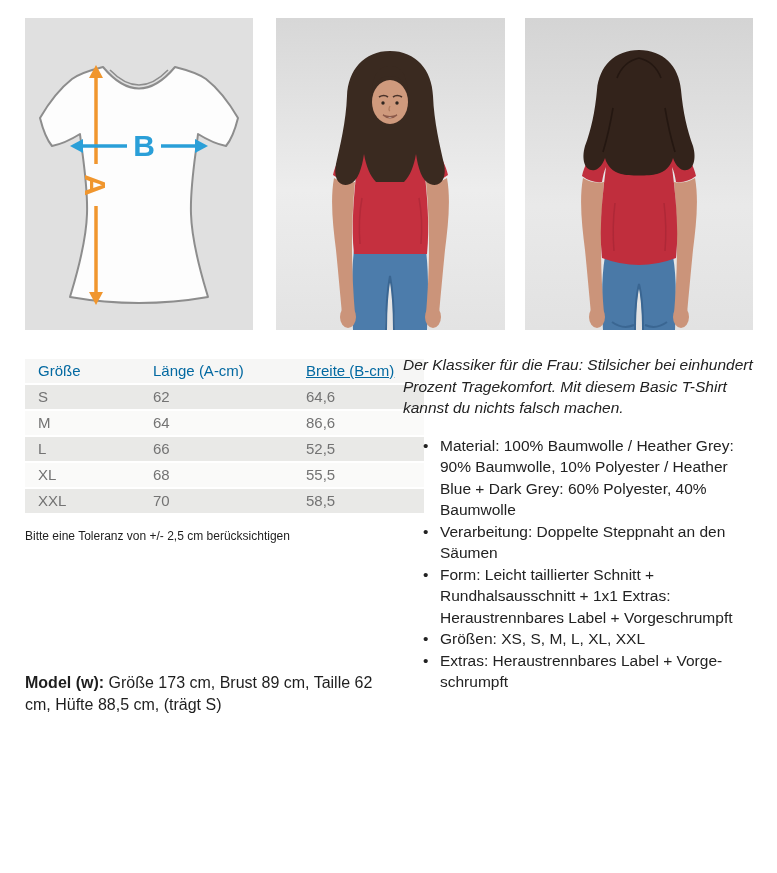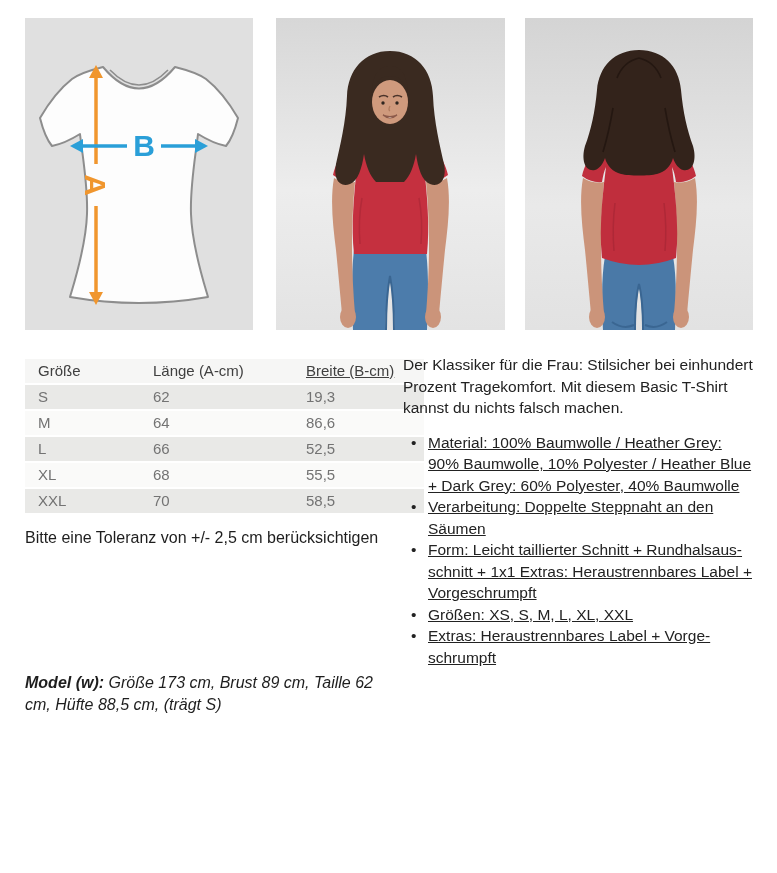--- a/index.html
+++ b/index.html
@@ -7,34 +7,34 @@
   #page { position:relative; width:777px; height:873px; background:#ffffff; overflow:hidden; }
 
   .figure { position:absolute; top:18px; height:312px; }
   #fig-diagram { left:25px;  width:228px; }
   #fig-front   { left:276px; width:229px; }
   #fig-back    { left:525px; width:228px; }
   .figure svg { display:block; width:100%; height:100%; }
 
   
   #size-table { position:absolute; left:25px; top:357px; border-collapse:separate; border-spacing:0 2px; font-size:15px; }
-  #size-table th { width:102px; font-weight:normal; text-align:left; color:#404040; background:#f6f6f5; padding:3px 0 4px 13px; }
+  #size-table th { width:102px; font-weight:normal; text-align:left; color:#0369a1; background:#f6f6f5; padding:3px 0 4px 13px; }
   #size-table th.c2 { width:140px; }
   #size-table th.c3 { width:118px;text-decoration:underline; }
   #size-table td { text-align:left; color:#737373; padding:3px 0 4px 13px; }
   #size-table tr.shade td { background:#e9e9e7; }
   #size-table tr.plain td { background:#fafaf9; }
 
-  .tolerance-note { position:absolute; left:25px; top:529px; width:380px; font-size:16px; color:#1e1e1e; }
-  .model-info { position:absolute; left:25px; top:672px; width:372px; font-size:16px; line-height:22px; color:#1e1e1e;font-style:italic; }
+  .tolerance-note { position:absolute; left:25px; top:529px; width:380px; font-size:12px; color:#1e1e1e; }
+  .model-info { position:absolute; left:25px; top:672px; width:372px; font-size:16px; line-height:22px; color:#1e1e1e; }
   .model-info b { font-weight:bold; }
 
   .description { position:absolute; left:403px; top:354px; width:356px; font-size:15.5px; line-height:21.5px; color:#222222; hyphens:manual; }
-  .description p { margin:0 4px 13px 0; }
-  .description ul { margin:4px; padding:0; list-style:none;text-decoration:underline; }
+  .description p { margin:0 4px 13px 0;font-style:italic; }
+  .description ul { margin:16px; padding:0; list-style:none; }
   .description li { position:relative; padding-left:21px; }
   .description li::before { content:"\2022"; position:absolute; left:4px; top:0; color:#222; }
 </style>
 </head>
 <body>
 
 <div id="page">
 
   <div class="figure" id="fig-diagram">
     <svg viewBox="0 0 228 312">
@@ -137,21 +137,21 @@
       <tr>
         <th class="c1">Größe</th>
         <th class="c2">Länge (A-cm)</th>
         <th class="c3">Breite (B-cm)</th>
       </tr>
     </thead>
     <tbody>
       <tr class="shade">
         <td>S</td>
         <td>62</td>
-        <td>19,3</td>
+        <td>64,6</td>
       </tr>
       <tr class="plain">
         <td>M</td>
         <td>64</td>
         <td>86,6</td>
       </tr>
       <tr class="shade">
         <td>L</td>
         <td>66</td>
         <td>52,5</td>

